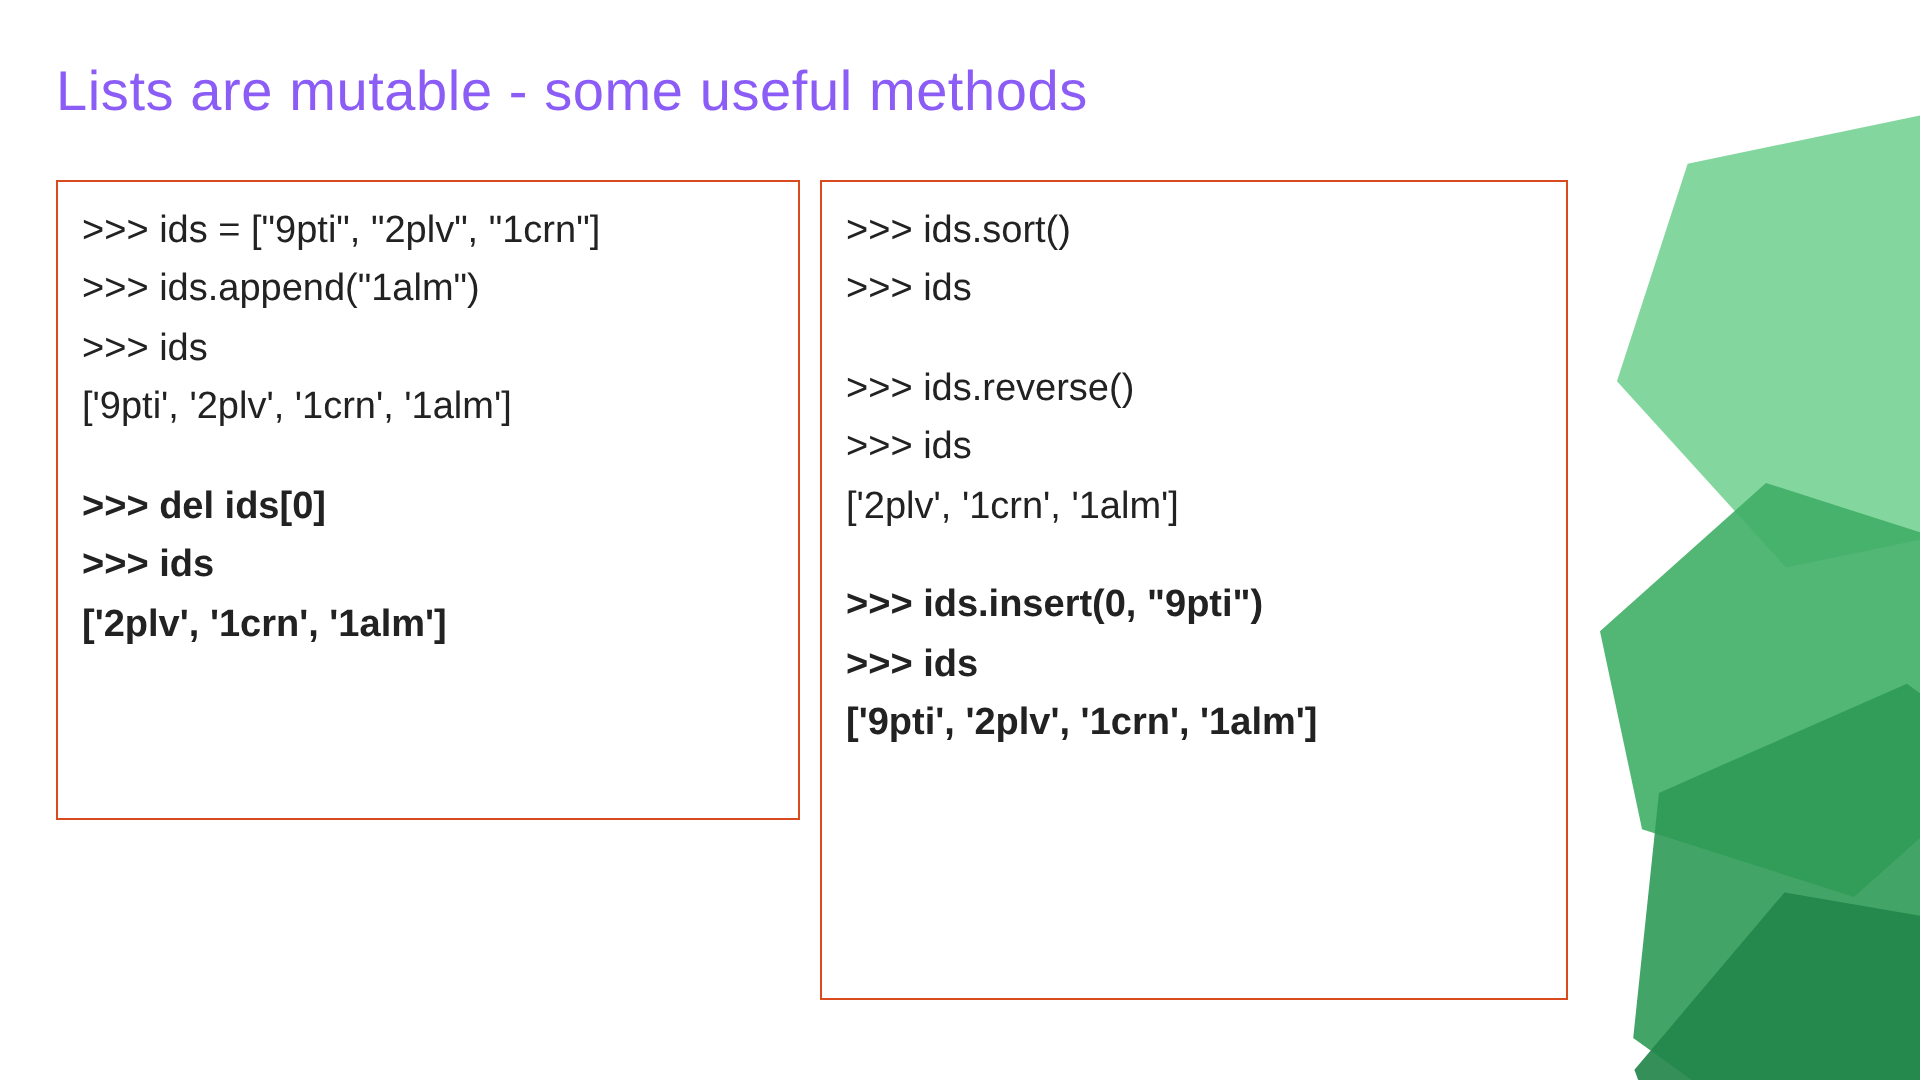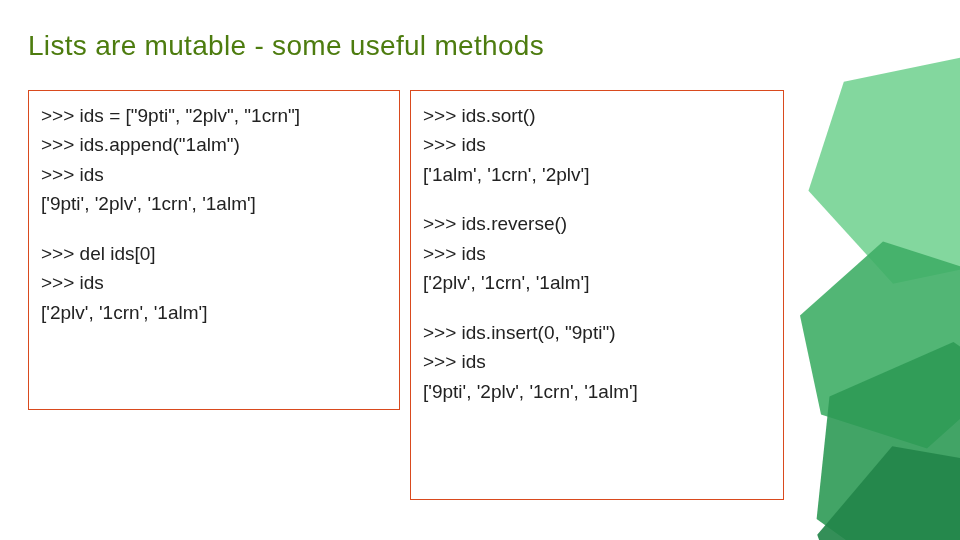--- a/index.html
+++ b/index.html
@@ -4,21 +4,21 @@
 <style>
   * { margin: 0; padding: 0; box-sizing: border-box; }
   html, body { width: 960px; height: 540px; overflow: hidden; font-family: Verdana, Geneva, sans-serif; background: #fff; }
   .slide { position: relative; width: 960px; height: 540px; }
   .title {
     position: absolute;
     left: 28px;
     top: 30px;
     font-size: 28px;
     font-weight: 400;
-    color: #4d7c0f;
+    color: #8b5cf6;
     letter-spacing: 0.3px;
   }
   .box {
     position: absolute;
     border: 1.5px solid #d94a1e;
     padding: 10px 12px;
     font-size: 19px;
     line-height: 1.55;
     color: #222;
     background: transparent;
@@ -29,21 +29,21 @@
     width: 372px;
     height: 320px;
   }
   .box-right {
     left: 410px;
     top: 90px;
     width: 374px;
     height: 410px;
   }
   .block { margin-bottom: 20px; }
-  .block:last-child { margin-bottom: 0; }
+  .block:last-child { margin-bottom: 0; font-weight: bold; }
   .line { white-space: pre; }
   .decor {
     position: absolute;
     right: 0;
     bottom: 0;
     width: 260px;
     height: 540px;
     overflow: hidden;
     pointer-events: none;
   }
@@ -74,21 +74,20 @@
       <div class="line">&gt;&gt;&gt; del ids[0]</div>
       <div class="line">&gt;&gt;&gt; ids</div>
       <div class="line">['2plv', '1crn', '1alm']</div>
     </div>
   </div>
 
   <div class="box box-right">
     <div class="block">
       <div class="line">&gt;&gt;&gt; ids.sort()</div>
       <div class="line">&gt;&gt;&gt; ids</div>
-      <div class="line">['1alm', '1crn', '2plv']</div>
     </div>
     <div class="block">
       <div class="line">&gt;&gt;&gt; ids.reverse()</div>
       <div class="line">&gt;&gt;&gt; ids</div>
       <div class="line">['2plv', '1crn', '1alm']</div>
     </div>
     <div class="block">
       <div class="line">&gt;&gt;&gt; ids.insert(0, "9pti")</div>
       <div class="line">&gt;&gt;&gt; ids</div>
       <div class="line">['9pti', '2plv', '1crn', '1alm']</div>

